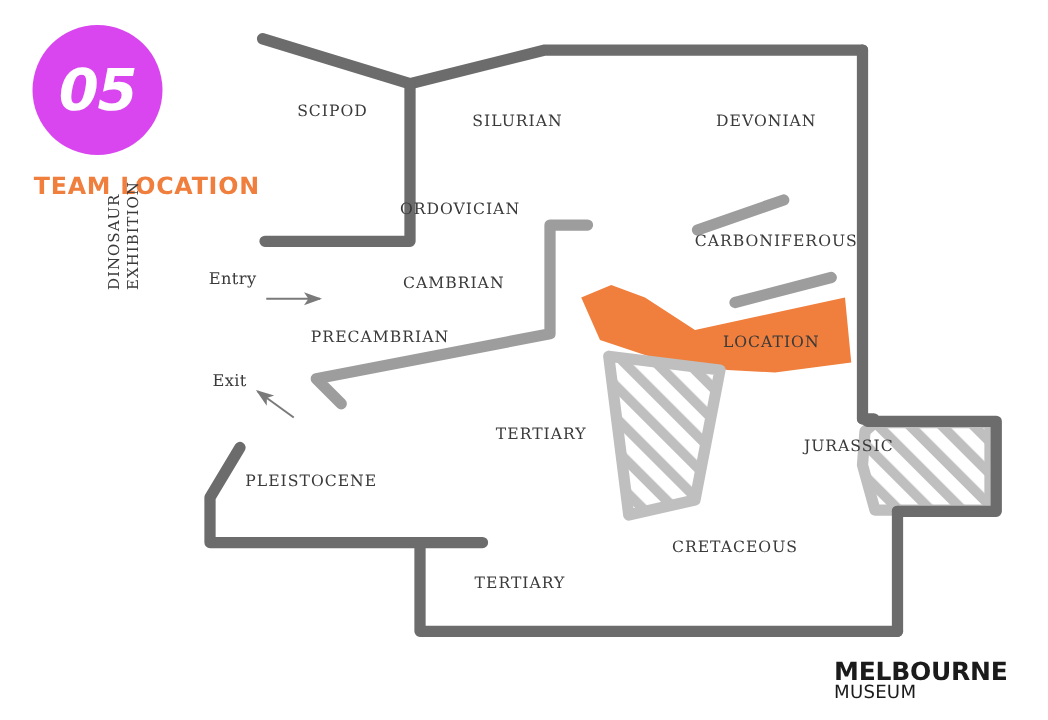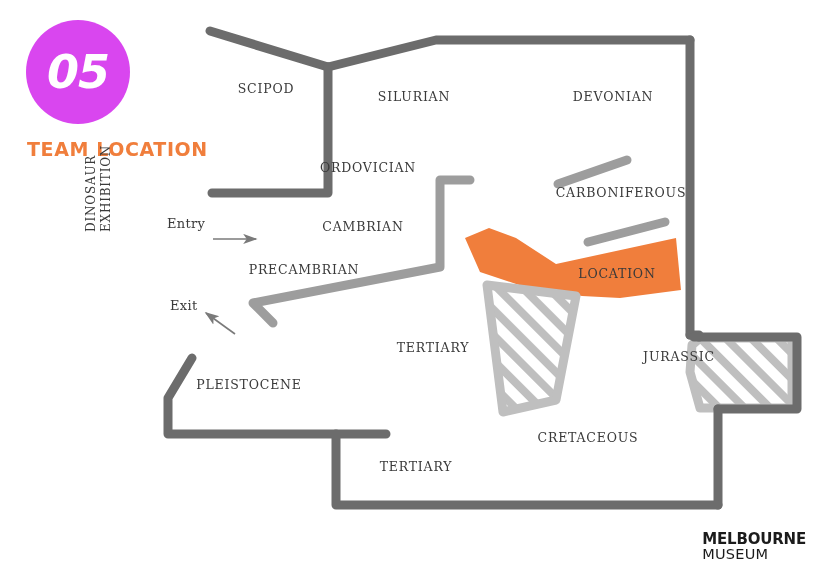--- a/index.html
+++ b/index.html
@@ -116,21 +116,21 @@
     right: 32px;
     bottom: 14px;
     text-align: left;
     font-family: "DejaVu Sans", "Liberation Sans", sans-serif;
     color: #1b1b1b;
     line-height: 1.02;
   }
   .museum-logo .logo-top {
     display: block;
     font-weight: bold;
-    font-size: 15px;
+    font-size: 20px;
     letter-spacing: -0.2px;
   }
   .museum-logo .logo-bottom {
     display: block;
     font-weight: normal;
     font-size: 14.5px;
     letter-spacing: 0.2px;
   }
 </style>
 </head>

